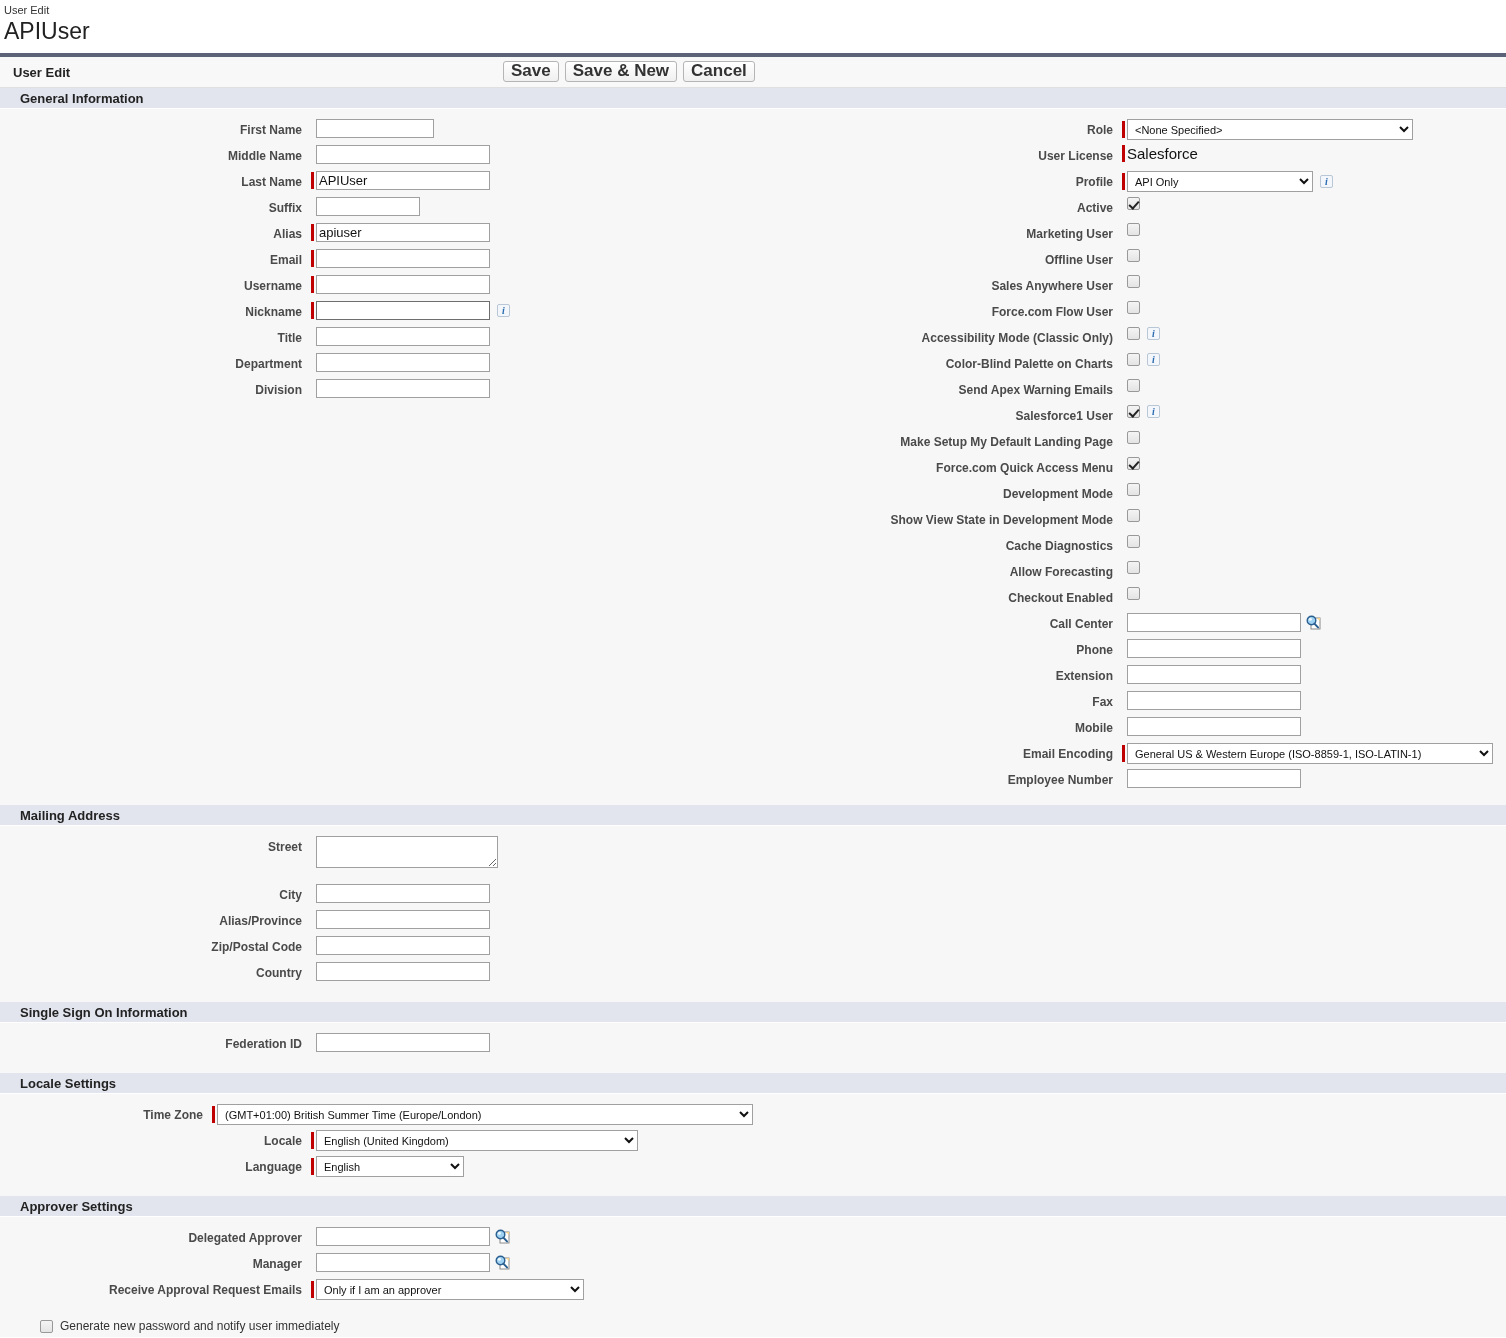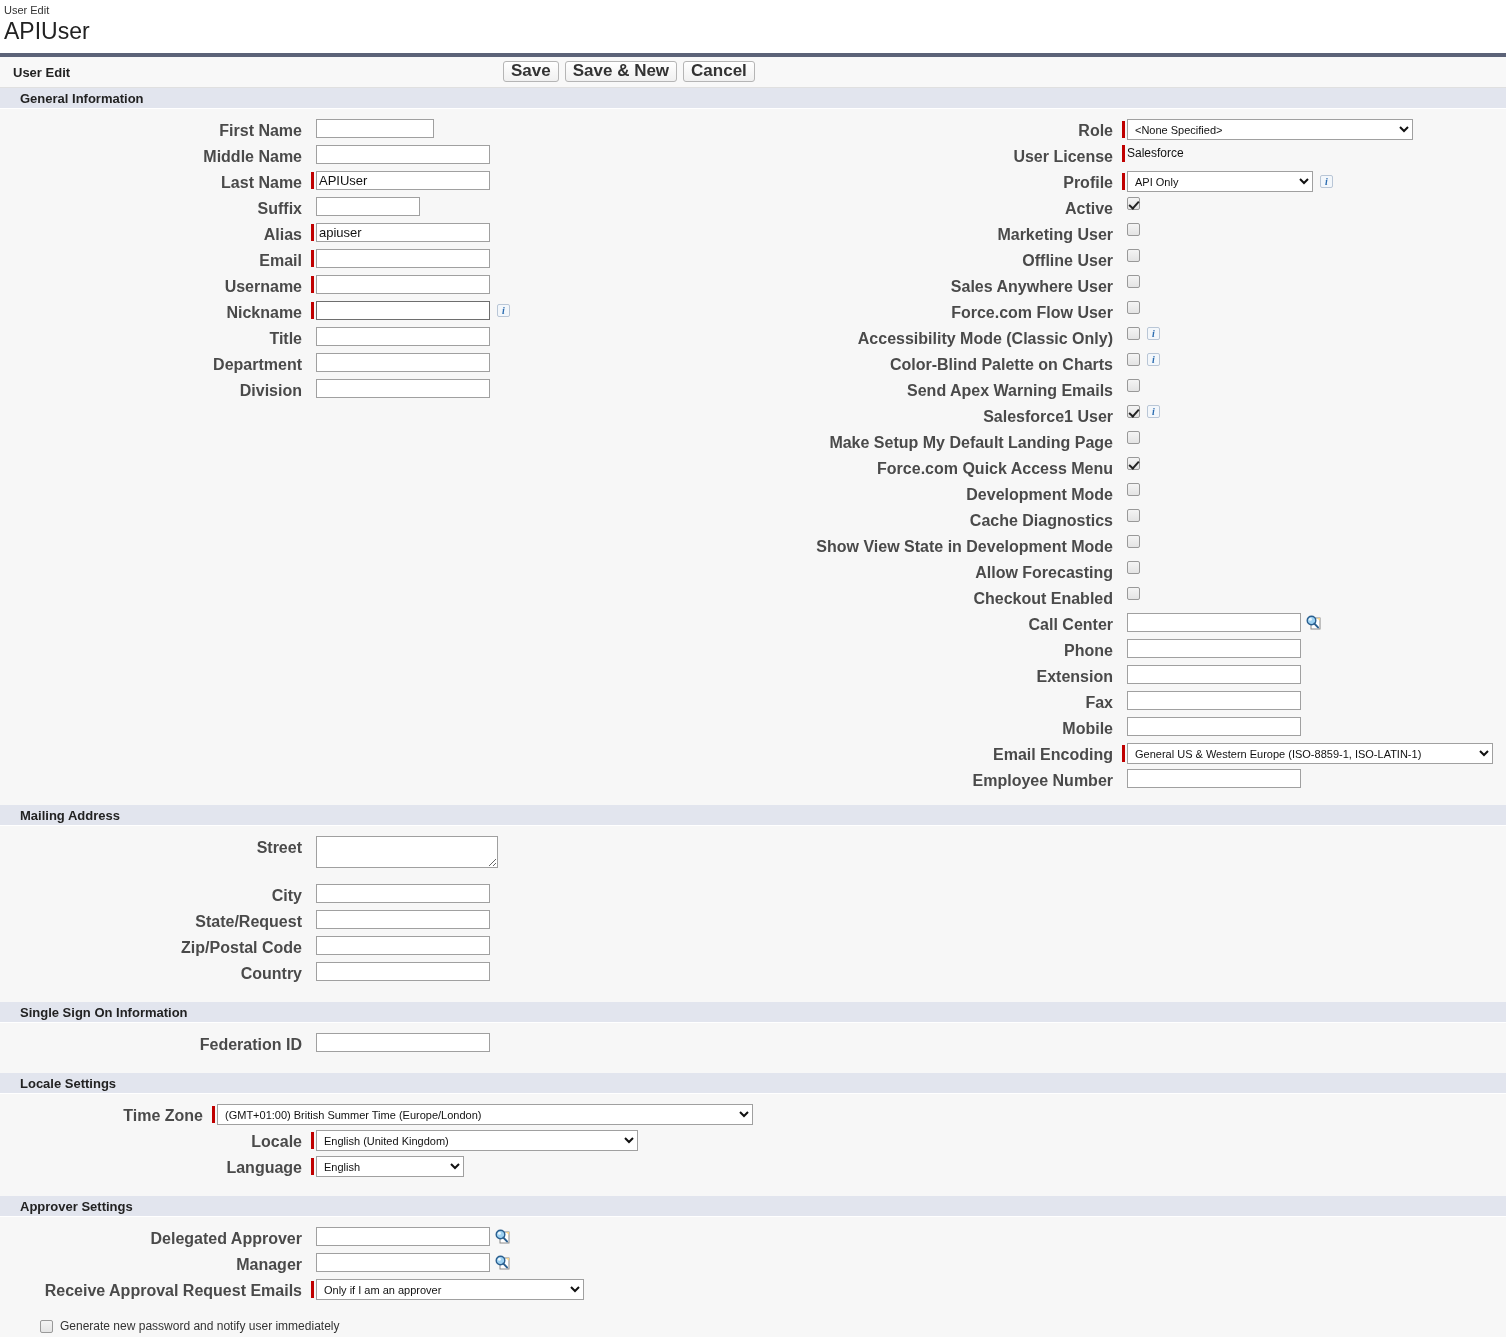--- a/index.html
+++ b/index.html
@@ -104,21 +104,21 @@
   .col-left { width: 50%; position: relative; }
   .col-right { width: 50%; position: relative; }
 
   .frow {
     display: flex;
     align-items: flex-start;
     height: 26px;
   }
   .flabel {
     text-align: right;
-    font-size: 16px;
+    font-size: 12px;
     font-weight: bold;
     color: #4a4a4a;
     padding-right: 9px;
     line-height: 15px;
     padding-top: 4px;
     white-space: nowrap;
   }
   .col-left .flabel { width: 302px; }
   .col-right .flabel { width: 360px; }
   .fctl { position: relative; display: flex; align-items: center; }
@@ -172,21 +172,21 @@
     color: #111111;
     border: 1px solid #a0a0a0;
     background: #ffffff;
     height: 19px;
     line-height: 19px;
     padding: 0 3px;
     box-sizing: content-box;
     outline: none;
   }
   .static-val {
-    font-size: 12px;
+    font-size: 15px;
     color: #111111;
     line-height: 17px;
   }
 
   
   .cbx {
     width: 13px;
     height: 13px;
     border: 1px solid #999999;
     background: linear-gradient(#f4f4f4, #e4e4e4);
@@ -497,29 +497,29 @@
 
         <div class="frow">
           <div class="flabel">Development Mode</div>
           <div class="fctl">
               <span class="noreq"></span>
             <span class="cbx"></span>
           </div>
         </div>
 
         <div class="frow">
+          <div class="flabel">Show View State in Development Mode</div>
+          <div class="fctl">
+              <span class="noreq"></span>
+            <span class="cbx"></span>
+          </div>
+        </div>
+
+        <div class="frow">
           <div class="flabel">Cache Diagnostics</div>
-          <div class="fctl">
-              <span class="noreq"></span>
-            <span class="cbx"></span>
-          </div>
-        </div>
-
-        <div class="frow">
-          <div class="flabel">Show View State in Development Mode</div>
           <div class="fctl">
               <span class="noreq"></span>
             <span class="cbx"></span>
           </div>
         </div>
 
         <div class="frow">
           <div class="flabel">Allow Forecasting</div>
           <div class="fctl">
               <span class="noreq"></span>
@@ -620,21 +620,21 @@
 
       <div class="frow">
         <div class="flabel">City</div>
         <div class="fctl">
             <span class="noreq"></span>
           <input class="txt" style="width: 168px;" value="">
         </div>
       </div>
 
       <div class="frow">
-        <div class="flabel">State/Request</div>
+        <div class="flabel">Alias/Province</div>
         <div class="fctl">
             <span class="noreq"></span>
           <input class="txt" style="width: 168px;" value="">
         </div>
       </div>
 
       <div class="frow">
         <div class="flabel">Zip/Postal Code</div>
         <div class="fctl">
             <span class="noreq"></span>

